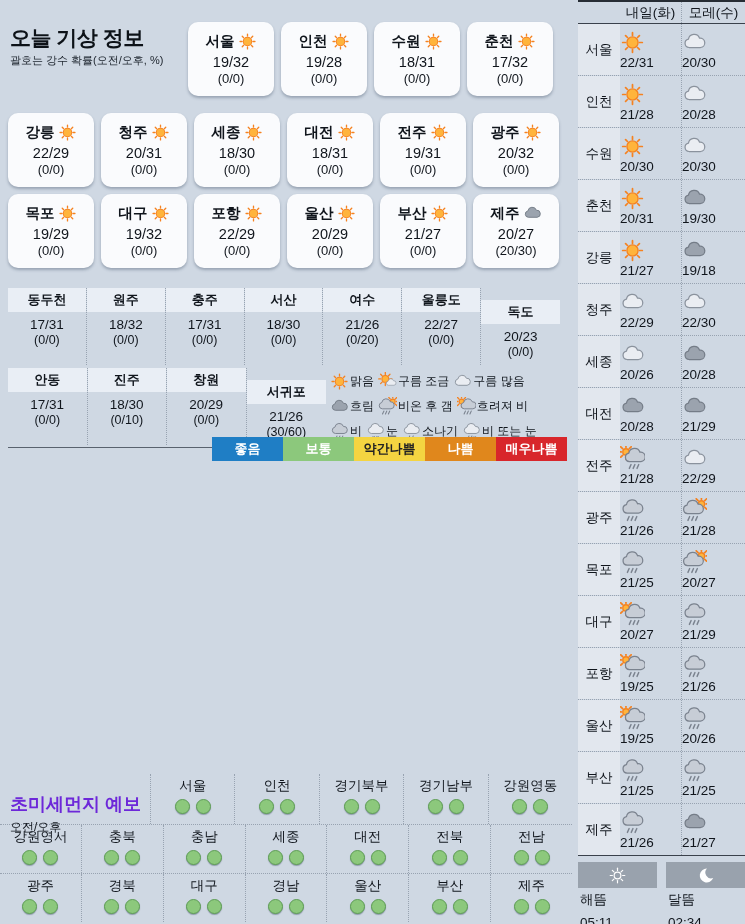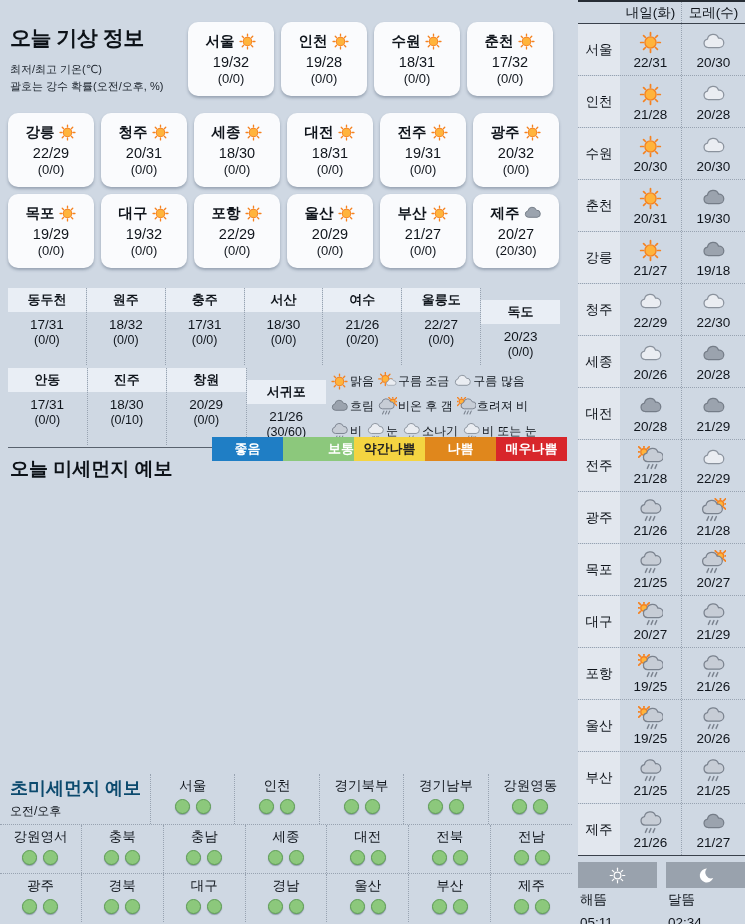--- a/index.html
+++ b/index.html
@@ -39,54 +39,53 @@
   #sep1{position:absolute;left:8px;top:447px;width:552px;border-top:1.5px solid #59626e;}
   #dust-title{position:absolute;left:10px;top:456px;font-size:19px;font-weight:bold;color:#0d1218;}
   #dust-legend{position:absolute;left:212px;top:437px;display:flex;}
   .dust-seg{width:71px;height:24px;line-height:24px;text-align:center;font-size:13px;font-weight:bold;}
   #maps{position:absolute;left:0;top:486px;width:572px;height:288px;}
   #uf{position:absolute;left:0;top:774px;width:572px;}
   .uf-row{display:flex;}
   .uf-row1{height:50px;}
   .uf-rown{height:48px;border-top:1px dotted #98a3b1;}
   .uf-title-cell{width:150px;padding-left:10px;box-sizing:border-box;}
-  #uf-title{font-size:18px;font-weight:bold;color:#0c4a6e;margin-top:2px;}
+  #uf-title{font-size:18px;font-weight:bold;color:#6d28d9;margin-top:18px;}
   #uf-sub{font-size:12px;margin-top:3px;}
   .uf-cell{flex:1;border-left:1px dotted #98a3b1;text-align:center;padding-top:3px;}
   .uf-rown .uf-cell:first-child{border-left:none;}
   .uf-name{font-size:13.5px;}
   .uf-dots{margin-top:4px;}
   .uf-dot{display:inline-block;width:13px;height:13px;border-radius:50%;margin:0 3px;
           box-shadow:0 1px 1px rgba(40,60,80,.4);}
   
   #sidebar{position:absolute;left:578px;top:0;width:167px;}
   .fc-header{display:grid;grid-template-columns:42px 62px 63px;border-top:2px solid #262c34;
              border-bottom:1px solid #3a414b;height:21px;align-items:center;}
   .fc-h{text-align:center;font-size:13.5px;}
   .fc-h.c1{border-right:1px dotted #98a3b1;height:100%;line-height:21px;}
   .fc-row{display:grid;grid-template-columns:42px 62px 63px;height:51px;border-bottom:1px dotted #98a3b1;}
   .fc-row.lastrow{border-bottom:1px solid #3a414b;}
   .fc-city{background:#e2e7ee;display:flex;align-items:center;justify-content:center;font-size:13.5px;}
-  .fc-cell{display:flex;flex-direction:column;align-items:center;justify-content:center;}
+  .fc-cell{display:flex;flex-direction:column;justify-content:center;}
   .fc-cell.c1{border-right:1px dotted #98a3b1;}
   .fc-temp{font-size:13.5px;}
   #sunmoon{margin-top:6px;}
   .sm-boxes{display:grid;grid-template-columns:1fr 1fr;gap:9px;}
   .sm-box{height:26px;background:#99a2ad;display:flex;align-items:center;justify-content:center;}
   .sm-box svg{width:19px;height:19px;display:block;}
   .sm-trow{display:grid;grid-template-columns:1fr 1fr;gap:9px;margin-top:3px;}
   .sm-pair{display:flex;gap:6px;font-size:13.5px;padding-left:2px;flex-direction:column;}
 </style>
 </head>
 <body>
 
 <div class="page">
   <div id="today-head">
     <div id="today-title">오늘 기상 정보</div>
-    <div id="today-note1" class="today-note">최저/최고 기온(℃)</div>
     <div id="today-note2" class="today-note">괄호는 강수 확률(오전/오후, %)</div>
   </div>
   <div id="cards-r1" class="cards-row">
       <div class="card">
         <div class="card-top">
           <span class="card-city">서울</span>
           <span class="ic19">
             <svg viewBox="0 0 26 26">
               <g stroke="#F58220" stroke-width="1.8" stroke-linecap="round">
                 <line x1="20.4" y1="13.0" x2="23.2" y2="13.0"></line>
@@ -655,24 +654,23 @@
                 <line x1="18.6" y1="19.9" x2="16.4" y2="23.7"></line>
               </g>
             </svg>
           </span>
           <span>비 또는 눈</span>
         </span>
       </div>
     </div>
   <div id="sep1"></div>
 
-  <div id="dust-title">오늘 미세먼지 예보</div>
   <div id="dust-legend">
       <div class="dust-seg" style="background: rgb(31, 126, 197); color: rgb(255, 255, 255);">좋음</div>
-      <div class="dust-seg" style="background: rgb(140, 200, 124); color: rgb(255, 255, 255); text-align: right;">보통</div>
+      <div class="dust-seg" style="background: rgb(140, 200, 124); color: rgb(255, 255, 255);">보통</div>
       <div class="dust-seg" style="background: rgb(244, 212, 65); color: rgb(34, 34, 34);">약간나쁨</div>
       <div class="dust-seg" style="background: rgb(224, 135, 28); color: rgb(255, 255, 255);">나쁨</div>
       <div class="dust-seg" style="background: rgb(216, 38, 43); color: rgb(255, 255, 255);">매우나쁨</div>
     </div>
   <div id="maps">
     
     
     
   </div>
 

